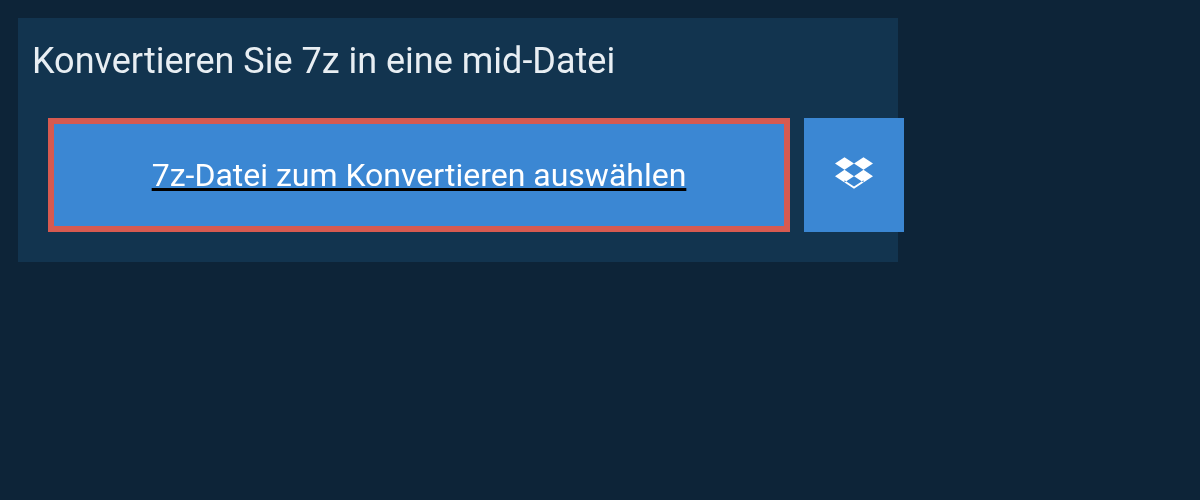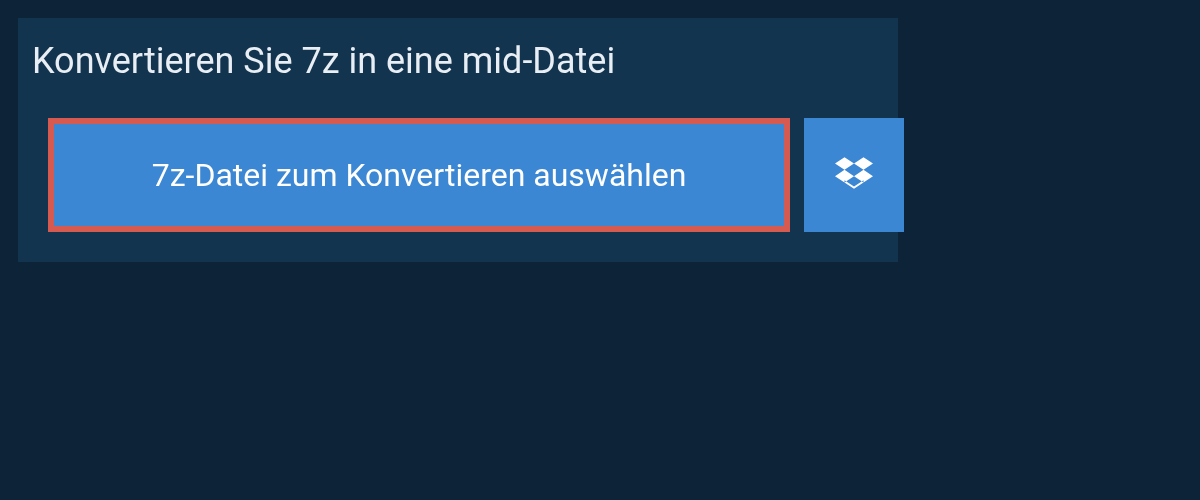--- a/index.html
+++ b/index.html
@@ -11,20 +11,21 @@
       width: 1200px;
       height: 500px;
       background: #0d2438;
       font-family: -apple-system, BlinkMacSystemFont, "Segoe UI", Roboto, Helvetica, Arial, sans-serif;
       overflow: hidden;
     }
     .panel {
       background: #12344f;
       margin: 18px;
       width: 880px;
+      text-decoration: underline;
     }
     .heading-wrap {
       display: inline-block;
       background: #12344f;
       padding: 22px 36px 22px 14px;
     }
     .heading {
       color: #e8eef3;
       font-size: 36px;
       font-weight: 400;

